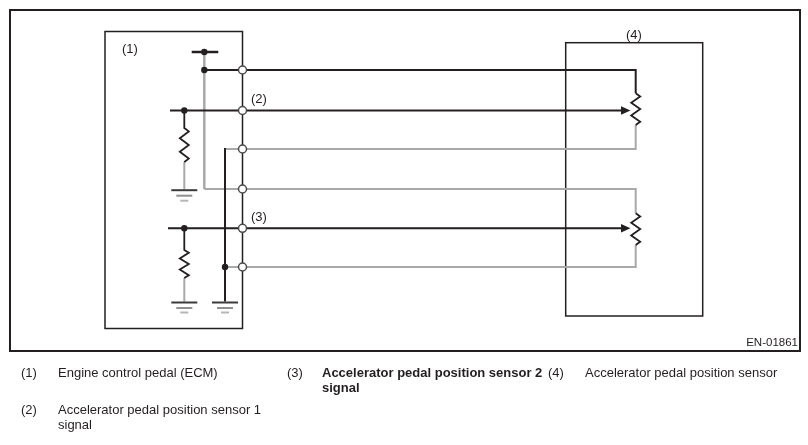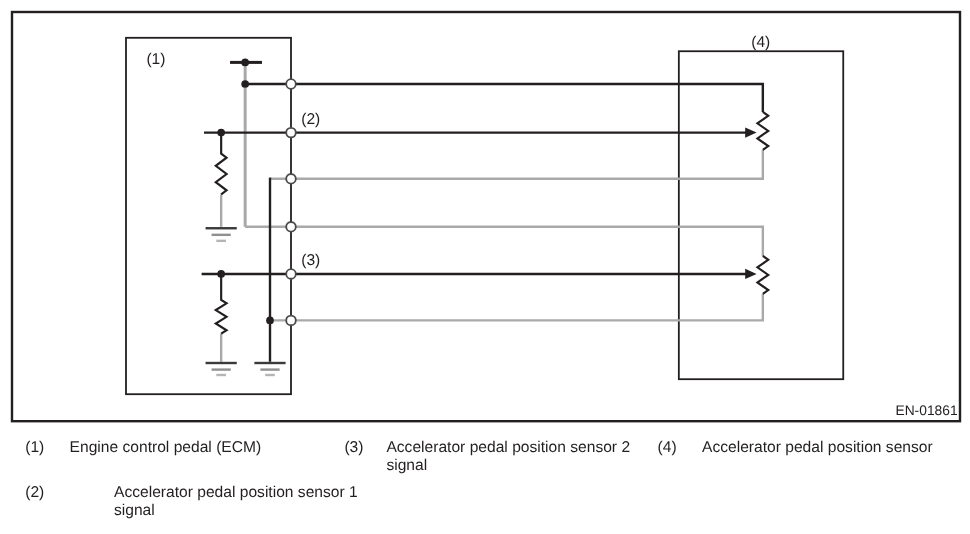--- a/index.html
+++ b/index.html
@@ -115,25 +115,25 @@
     <text x="798" y="345.5" text-anchor="end" class="figcode">EN-01861</text>
   </svg>
 
   <div>
     <div class="legend-item" style="left:21px;top:366px;">
       <span class="lnum">(1)</span>
       <span class="ltxt" style="width:260px;">Engine control pedal (ECM)</span>
     </div>
     <div class="legend-item" style="left:21px;top:403px;">
       <span class="lnum">(2)</span>
-      <span class="ltxt" style="width:238px;margin-left:37px;">Accelerator pedal position sensor 1 signal</span>
+      <span class="ltxt" style="width:238px;">Accelerator pedal position sensor 1 signal</span>
     </div>
     <div class="legend-item" style="left:287px;top:366px;">
       <span class="lnum n3">(3)</span>
-      <span class="ltxt" style="width:232px;">Accelerator pedal position sensor 2 signal</span>
+      <span class="ltxt" style="width:232px;font-weight:bold;">Accelerator pedal position sensor 2 signal</span>
     </div>
     <div class="legend-item" style="left:548px;top:366px;">
       <span class="lnum">(4)</span>
       <span class="ltxt" style="width:230px;">Accelerator pedal position sensor</span>
     </div>
   </div>
 
 </div>
 
 </body></html>

